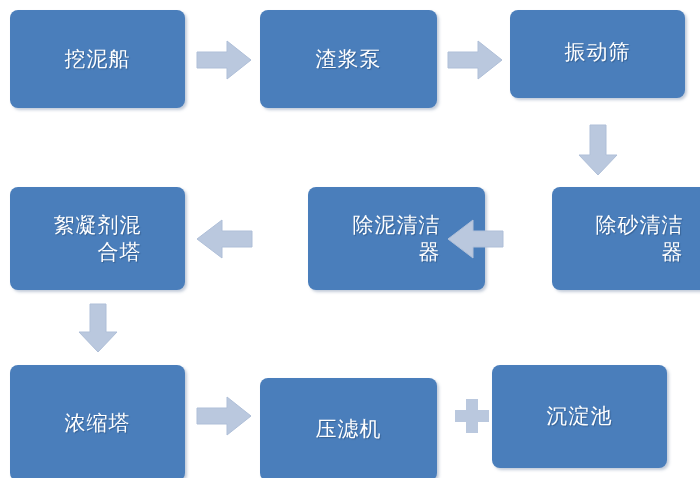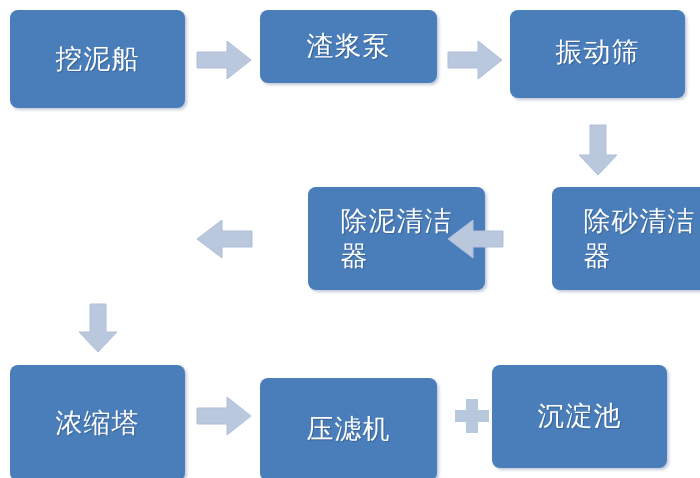--- a/index.html
+++ b/index.html
@@ -22,22 +22,22 @@
   
   .node {
     position: absolute;
     box-sizing: border-box;
     background: #4A7EBB;
     border-radius: 8px;
     color: #ffffff;
     display: flex;
     align-items: center;
     justify-content: center;
-    text-align: left;
-    font-size: 27px;
+    text-align: right;
+    font-size: 21px;
     line-height: 1.28;
     letter-spacing: 1px;
     font-weight: 400;
     text-shadow: 1px 1px 1px rgba(20,45,80,0.35);
     box-shadow: 2px 2px 3px rgba(120,140,170,0.45);
     user-select: none;
   }
   .node .label {
     display: block;
     padding: 0 6px;
@@ -83,40 +83,44 @@
   <div class="node" style="left:10px;  top:10px;  width:175px; height:98px;">
     <span class="label">挖泥船</span>
   </div>
 
   <div class="conn" style="left:196px; top:40px;">
     <svg width="56" height="40" viewBox="0 0 56 40">
       <polygon points="1,12 31,12 31,1 55,20 31,39 31,28 1,28" fill="#BAC8DE" stroke="#AFBFD8" stroke-width="1"></polygon>
     </svg>
   </div>
 
-  <div class="node" style="left:260px; top:10px;  width:177px; height:73px;">
+  <div class="node" style="left:260px; top:10px;  width:177px; height:98px;">
     <span class="label">渣浆泵</span>
   </div>
 
   <div class="conn" style="left:447px; top:40px;">
     <svg width="56" height="40" viewBox="0 0 56 40">
       <polygon points="1,12 31,12 31,1 55,20 31,39 31,28 1,28" fill="#BAC8DE" stroke="#AFBFD8" stroke-width="1"></polygon>
     </svg>
   </div>
 
   <div class="node" style="left:510px; top:10px;  width:175px; height:88px;font-family:Liberation Mono, monospace;">
     <span class="label">振动筛</span>
   </div>
 
   <div class="conn" style="left:578px; top:124px;">
     <svg width="40" height="52" viewBox="0 0 40 52">
       <polygon points="12,1 28,1 28,31 39,31 20,51 1,31 12,31" fill="#BAC8DE" stroke="#AFBFD8" stroke-width="1"></polygon>
     </svg>
   </div>
 
+  <div class="node" style="left:10px;  top:187px; width:175px; height:103px;">
+    <span class="label">絮凝剂混
+合塔</span>
+  </div>
 
   <div class="conn" style="left:196px; top:219px;">
     <svg width="57" height="40" viewBox="0 0 57 40">
       <polygon points="56,12 26,12 26,1 1,20 26,39 26,28 56,28" fill="#BAC8DE" stroke="#AFBFD8" stroke-width="1"></polygon>
     </svg>
   </div>
 
   <div class="node" style="left:260px; top:187px; width:177px; height:103px;margin-left:48px;">
     <span class="label">除泥清洁
 器</span>

